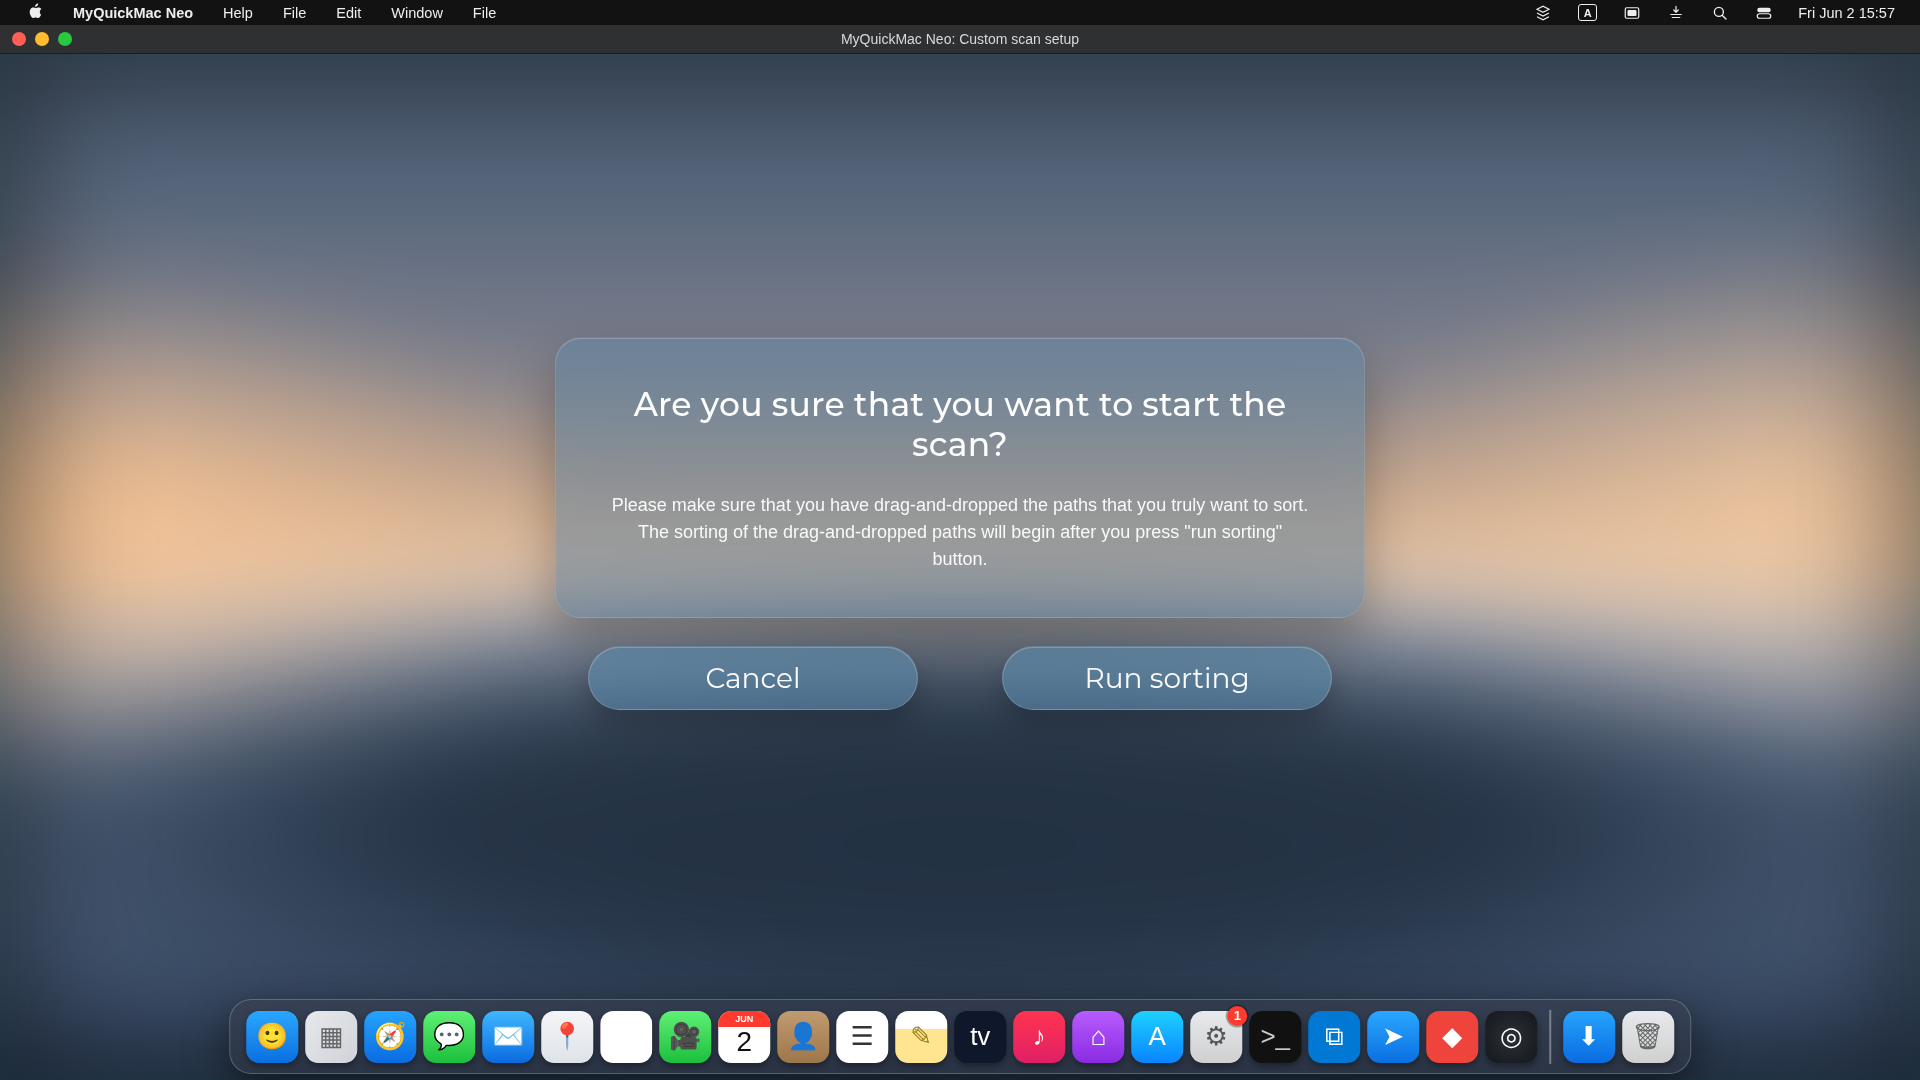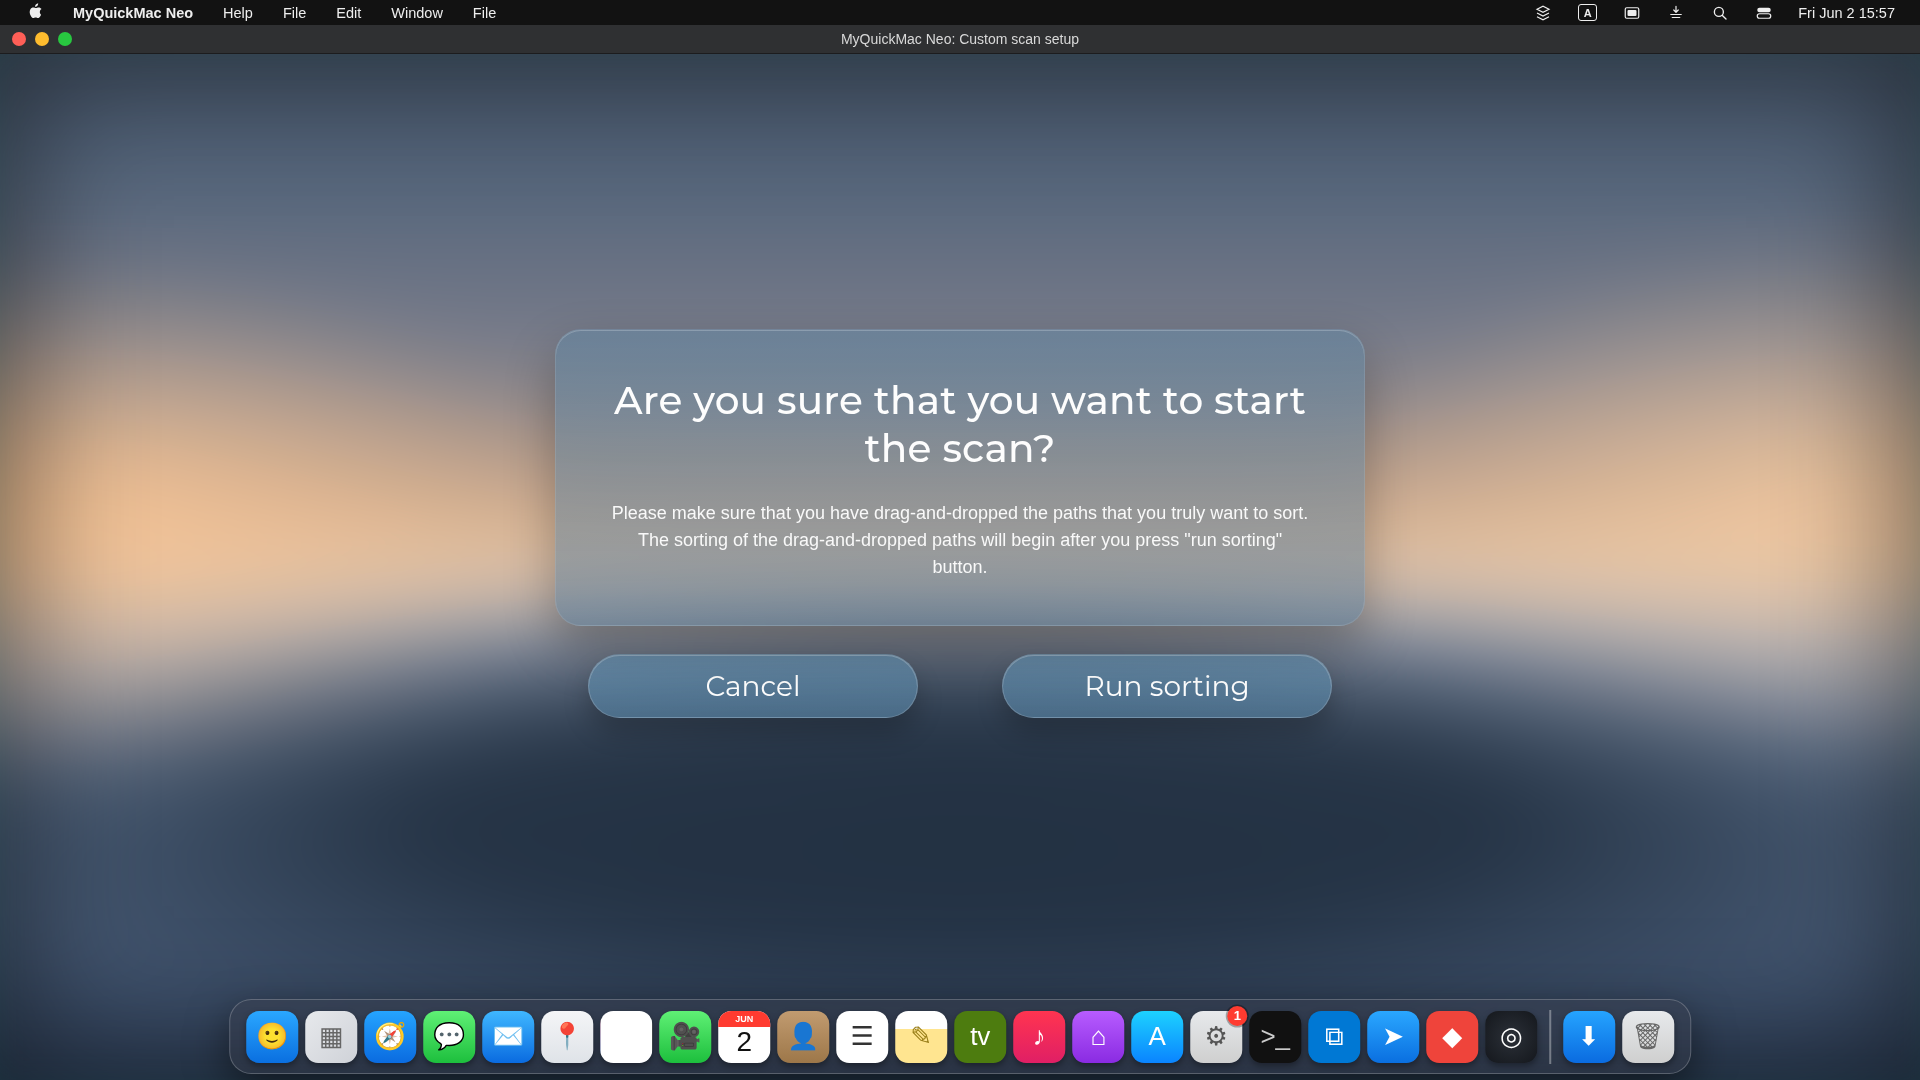--- a/index.html
+++ b/index.html
@@ -126,21 +126,21 @@
     border:1.5px solid rgba(255,255,255,.10);
     box-shadow:
       0 22px 50px rgba(0,0,0,.28),
       inset 0 1px 0 rgba(255,255,255,.22);
     backdrop-filter: blur(2px);   
     text-align:center;
     color:#fdfdfd;
   }
   .card h1{
     font-family: "Montserrat", -apple-system, "Helvetica Neue", sans-serif;
-    font-size:39px;
+    font-size:33px;
     font-weight:500;
     letter-spacing:.2px;
     margin-bottom:28px;
   }
   .card p{
     font-size:18px;
     line-height:1.5;
     font-weight:400;
     color:rgba(255,255,255,.94);
   }
@@ -208,21 +208,21 @@
   .ic-mail       { background:linear-gradient(180deg,#3fb7ff,#0a6be0);}
   .ic-maps       { background:linear-gradient(180deg,#f4f5f7,#dfe3e8); color:#1184ff;}
   .ic-photos     { background:radial-gradient(circle at 50% 50%, #fff 45%, #fff 46%), conic-gradient(#ff3b30,#ff9500,#ffcc00,#34c759,#5ac8fa,#007aff,#af52de,#ff2d55,#ff3b30); color:transparent;}
   .ic-facetime   { background:linear-gradient(180deg,#5ff075,#1dbf3d);}
   .ic-calendar   { background:#fff; color:#111; flex-direction:column;}
   .ic-calendar .cal-top{position:absolute;top:0;left:0;right:0;height:16px;background:#ff3b30;border-radius:13px 13px 0 0;display:flex;align-items:center;justify-content:center;font-size:9px;font-weight:700;color:#fff;}
   .ic-calendar .cal-num{margin-top:10px;font-size:28px;font-weight:500;}
   .ic-contacts   { background:linear-gradient(180deg,#c19b70,#9d7749);}
   .ic-reminders  { background:#fff; color:#333;}
   .ic-notes      { background:linear-gradient(180deg,#fff 35%,#ffe590 35%); color:#9a7f1a;}
-  .ic-tv         { background:#4d7c0f;}
+  .ic-tv         { background:#0f172a;}
   .ic-music      { background:linear-gradient(180deg,#ff3450,#e01f65);}
   .ic-podcasts   { background:linear-gradient(180deg,#b75cff,#8a2be2);}
   .ic-appstore   { background:linear-gradient(180deg,#1dd2ff,#0a84ff);}
   .ic-settings   { background:linear-gradient(180deg,#e7e9ec,#cfcfcf); color:#555;}
   .ic-terminal   { background:#111; color:#ccc;}
   .ic-vscode     { background:#0078d4;}
   .ic-telegram   { background:linear-gradient(180deg,#2aa7ff,#0a6fe0);}
   .ic-anydesk    { background:#ef443b;}
   .ic-appicon    { background:radial-gradient(circle at 50% 50%, #2b3038, #14171c);}
   .ic-downloads  { background:linear-gradient(180deg,#25a4ff,#0a6be0);}

